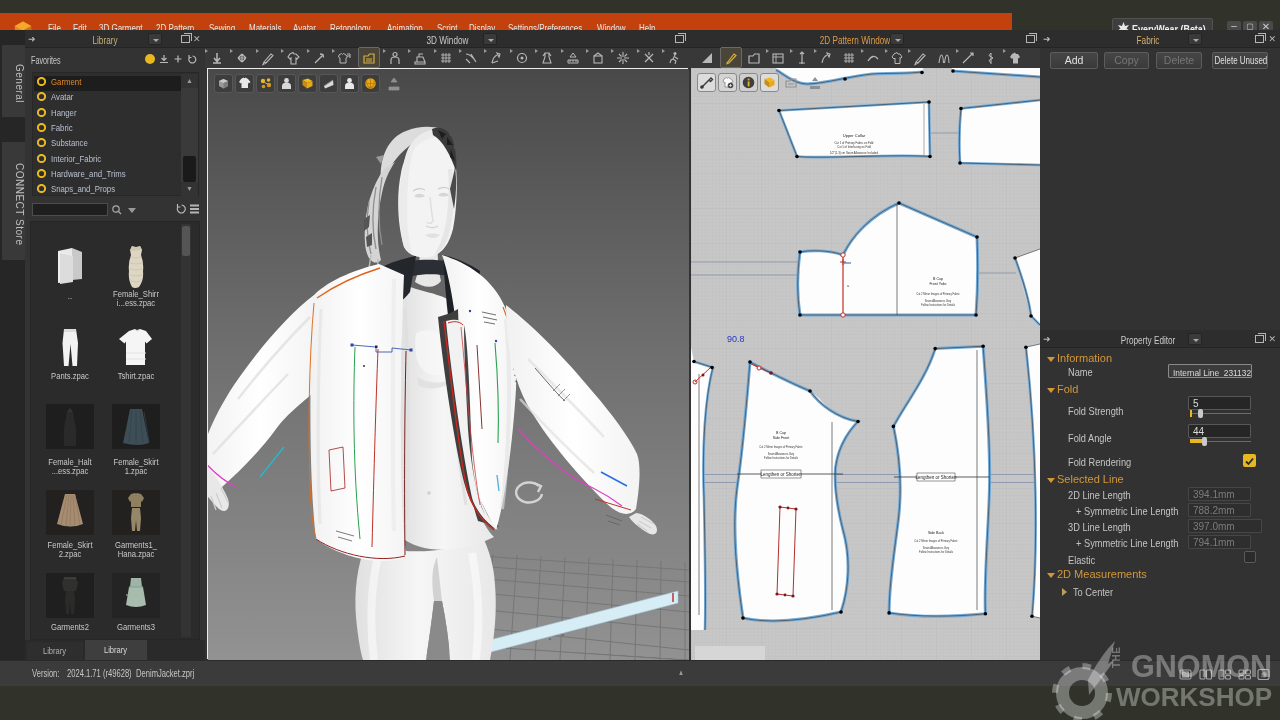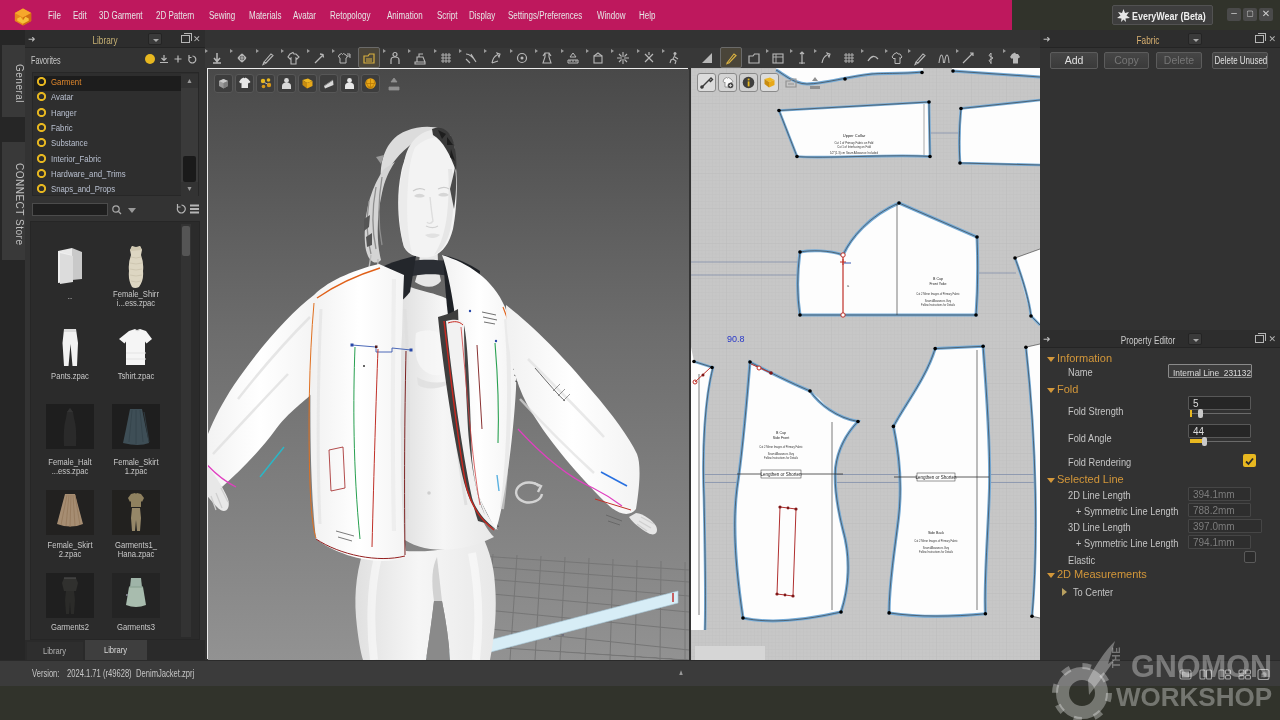--- a/index.html
+++ b/index.html
@@ -1,19 +1,19 @@
 <!DOCTYPE html>
 <html><head>
 <meta charset="utf-8">
 <style>
 * { margin:0; padding:0; box-sizing:border-box; }
 html,body { width:1280px; height:720px; overflow:hidden; background:#31332b; }
 body { font-family:"Liberation Sans", sans-serif; position:relative; }
 .abs { position:absolute; }
-#menubar { left:0; top:0; width:1012px; height:30px; background:#be185d; }
+#menubar { left:0; top:13px; width:1012px; height:30px; background:#c2410c; }
 #menubar .mi { position:absolute; top:10px; font-size:10px; color:#e6e6e6; white-space:nowrap; transform:scaleX(0.8); transform-origin:0 0; }
 .phead { position:absolute; height:18px; background:#2d2d2d; border-bottom:1px solid #242424; }
 .ptitle { position:absolute; top:3.5px; width:100%; text-align:center; font-size:10.5px; color:#c9c9c9; transform:scaleX(0.78); transform-origin:50% 0; }
 .pdrop { position:absolute; top:3px; width:14px; height:12px; background:#3a3a3a; border:1px solid #242424; border-radius:2px; }
 .pdrop:after { content:""; position:absolute; left:4px; top:5px; border:3px solid transparent; border-top:3px solid #aaa; }
 .pin { position:absolute; top:4px; font-size:9px; color:#bbb; }
 .pico { position:absolute; top:4px; font-size:9px; color:#b5b5b5; }
 .picobox { position:absolute; top:5px; width:9px; height:8px; border:1px solid #b5b5b5; }
 .picobox:after { content:""; position:absolute; left:2px; top:-3px; width:7px; height:7px; border-top:1px solid #b5b5b5; border-right:1px solid #b5b5b5; }
 #leftstrip { left:0; top:30px; width:25px; height:630px; background:#262626; }
@@ -246,20 +246,25 @@
       <div style="position:absolute;left:68px;top:402px;width:76px;text-align:center;font-size:9px;line-height:8.5px;color:#c9c9c9;transform:scaleX(0.85);transform-origin:50% 0">Garments3</div>
     </div>
 
   <div class="abs" style="left:0;top:610px;width:180px;height:20px;background:#2a2a2a">
     <div class="abs" style="left:2px;top:2px;width:56px;height:18px;background:#2e2e2e;color:#b0b0b0;font-size:9.5px;text-align:center;line-height:18px"><span style="display:inline-block;transform:scaleX(0.8)">Library</span></div>
     <div class="abs" style="left:60px;top:0;width:62px;height:20px;background:#3e3e3e;color:#d8d8d8;font-size:9.5px;text-align:center;line-height:20px"><span style="display:inline-block;transform:scaleX(0.8)">Library</span></div>
   </div>
 </div>
 
 <div id="win3d" class="abs">
+  <div class="phead" style="left:0;top:0;width:485px">
+    <div class="ptitle">3D Window</div>
+    <div class="pdrop" style="left:278px"></div>
+    <div class="picobox" style="right:6px"></div>
+  </div>
   <div class="toolbar3d" id="tb3d">
       <svg style="position:absolute;left:4px;top:2px" width="16" height="16" viewBox="0 0 16 16">
         <path d="M8 3 v8 M5 8 l3 3.5 3-3.5 M4 13 h8" stroke="#b8b8b8" stroke-width="1.5" fill="none"></path>
       </svg>
       <div style="position:absolute;left:0px;top:1px;width:0;height:0;border:2.5px solid transparent;border-left:3.5px solid #999"></div>
       <svg style="position:absolute;left:29.4px;top:2px" width="16" height="16" viewBox="0 0 16 16">
         <path d="M8 4 v8 M4 8 h8 M8 4 l-2 2 M8 4 l2 2 M8 12 l-2-2 M8 12 l2-2 M4 8 l2-2 M4 8 l2 2 M12 8 l-2-2 M12 8 l-2 2" stroke="#b8b8b8" stroke-width="1.2" fill="none"></path>
       </svg>
       <div style="position:absolute;left:25.4px;top:1px;width:0;height:0;border:2.5px solid transparent;border-left:3.5px solid #999"></div>
       <svg style="position:absolute;left:54.8px;top:2px" width="16" height="16" viewBox="0 0 16 16">
@@ -535,20 +540,25 @@
           <path d="M2.5 7.5 h10 M7.5 2.5 v10 M4 4 a5.2 5.2 0 0 0 7 7 M4 11 a5.2 5.2 0 0 0 7-7" stroke="#b87808" stroke-width="0.8" fill="none"></path>
         </svg>
         <svg style="position:absolute;left:172px;top:2px" width="16" height="16" viewBox="0 0 16 16">
           <path d="M8 2 l3 4 h-6 z M3 11 h10 v3 h-10 z M5 11 v2 M8 11 v2 M11 11 v2" fill="#909090" stroke="#909090" stroke-width="0.8"></path>
         </svg>
       </div>
   </div>
 </div>
 
 <div id="win2d" class="abs">
+  <div class="phead" style="left:0;top:0;width:350px">
+    <div class="ptitle" style="transform:translateX(-10px) scaleX(0.78);color:#e09a40">2D Pattern Window</div>
+    <div class="pdrop" style="left:200px"></div>
+    <div class="picobox" style="right:5px"></div>
+  </div>
   <div class="toolbar3d" id="tb2d">
       <svg style="position:absolute;left:9px;top:2px" width="16" height="16" viewBox="0 0 16 16">
         <path d="M3 13 L13 3 V13 z" fill="#b8b8b8"></path>
       </svg>
       <div style="position:absolute;left:29.700000000000003px;top:-1px;width:22px;height:21px;background:#4a4539;border:1px solid #6a6a6a;border-radius:2px"></div>
       <svg style="position:absolute;left:32.7px;top:2px" width="16" height="16" viewBox="0 0 16 16">
         <path d="M4 13 L11 4 l2 1.5 L6 13 z" stroke="#d8b040" stroke-width="1.2" fill="none"></path>
         <path d="M4 13 l-1 2 L6 13" fill="#d8b040"></path>
       </svg>
       <svg style="position:absolute;left:56.4px;top:2px" width="16" height="16" viewBox="0 0 16 16">

